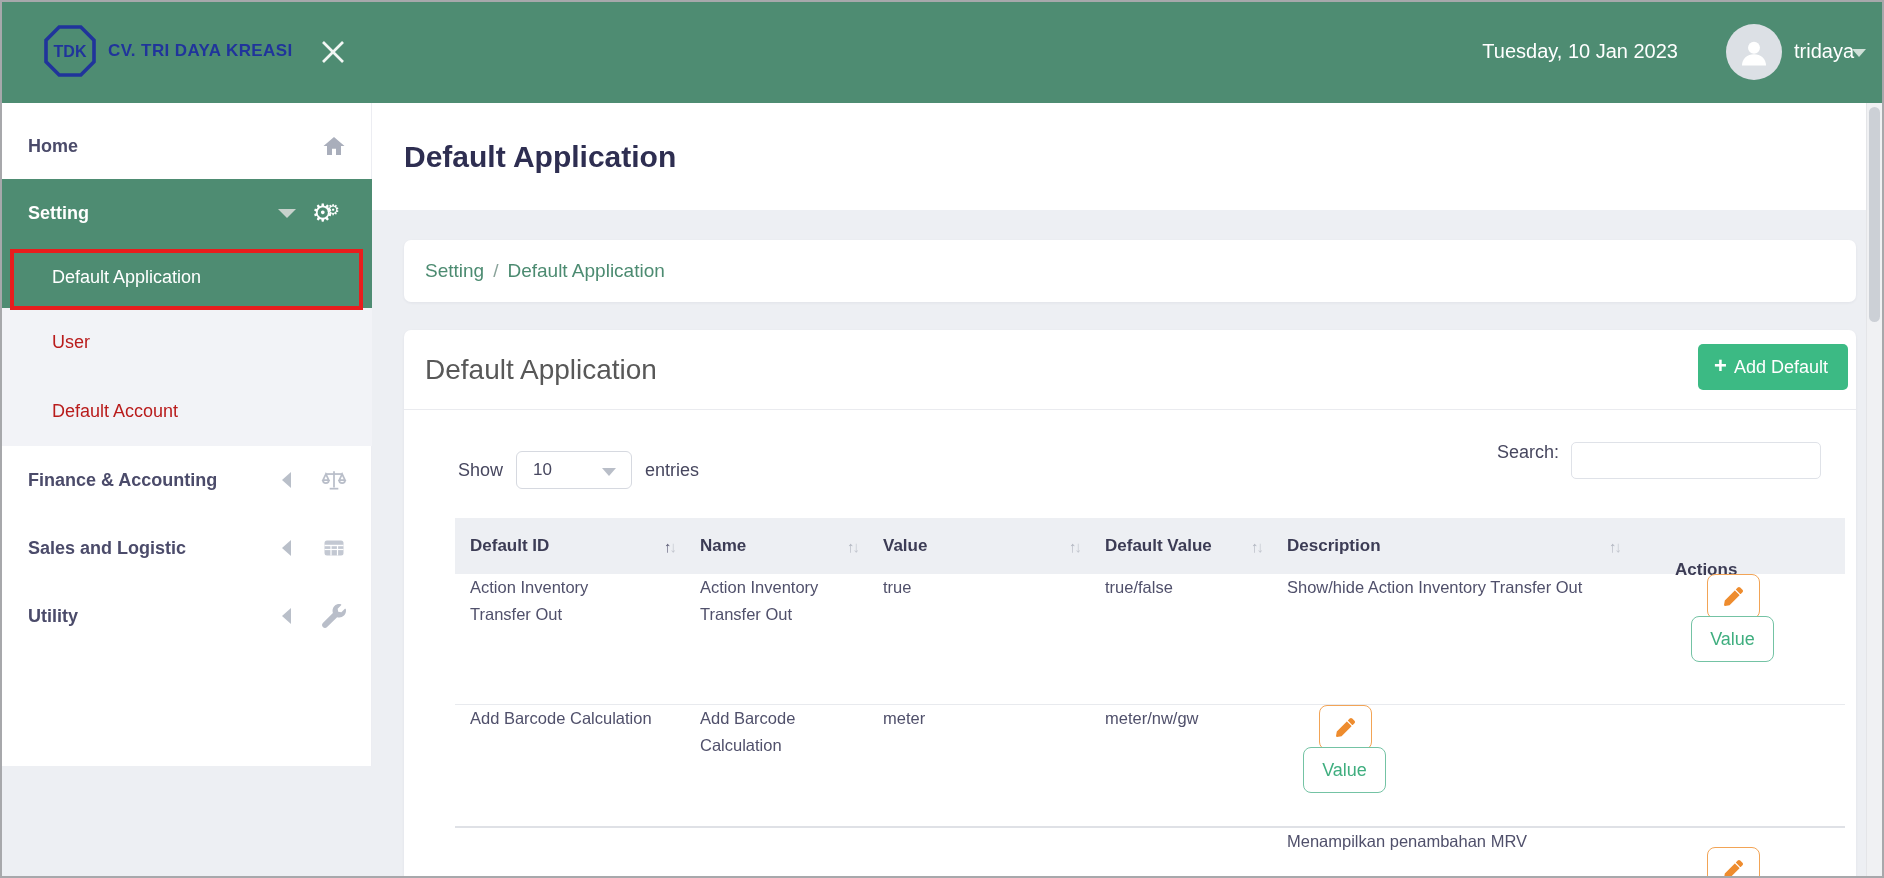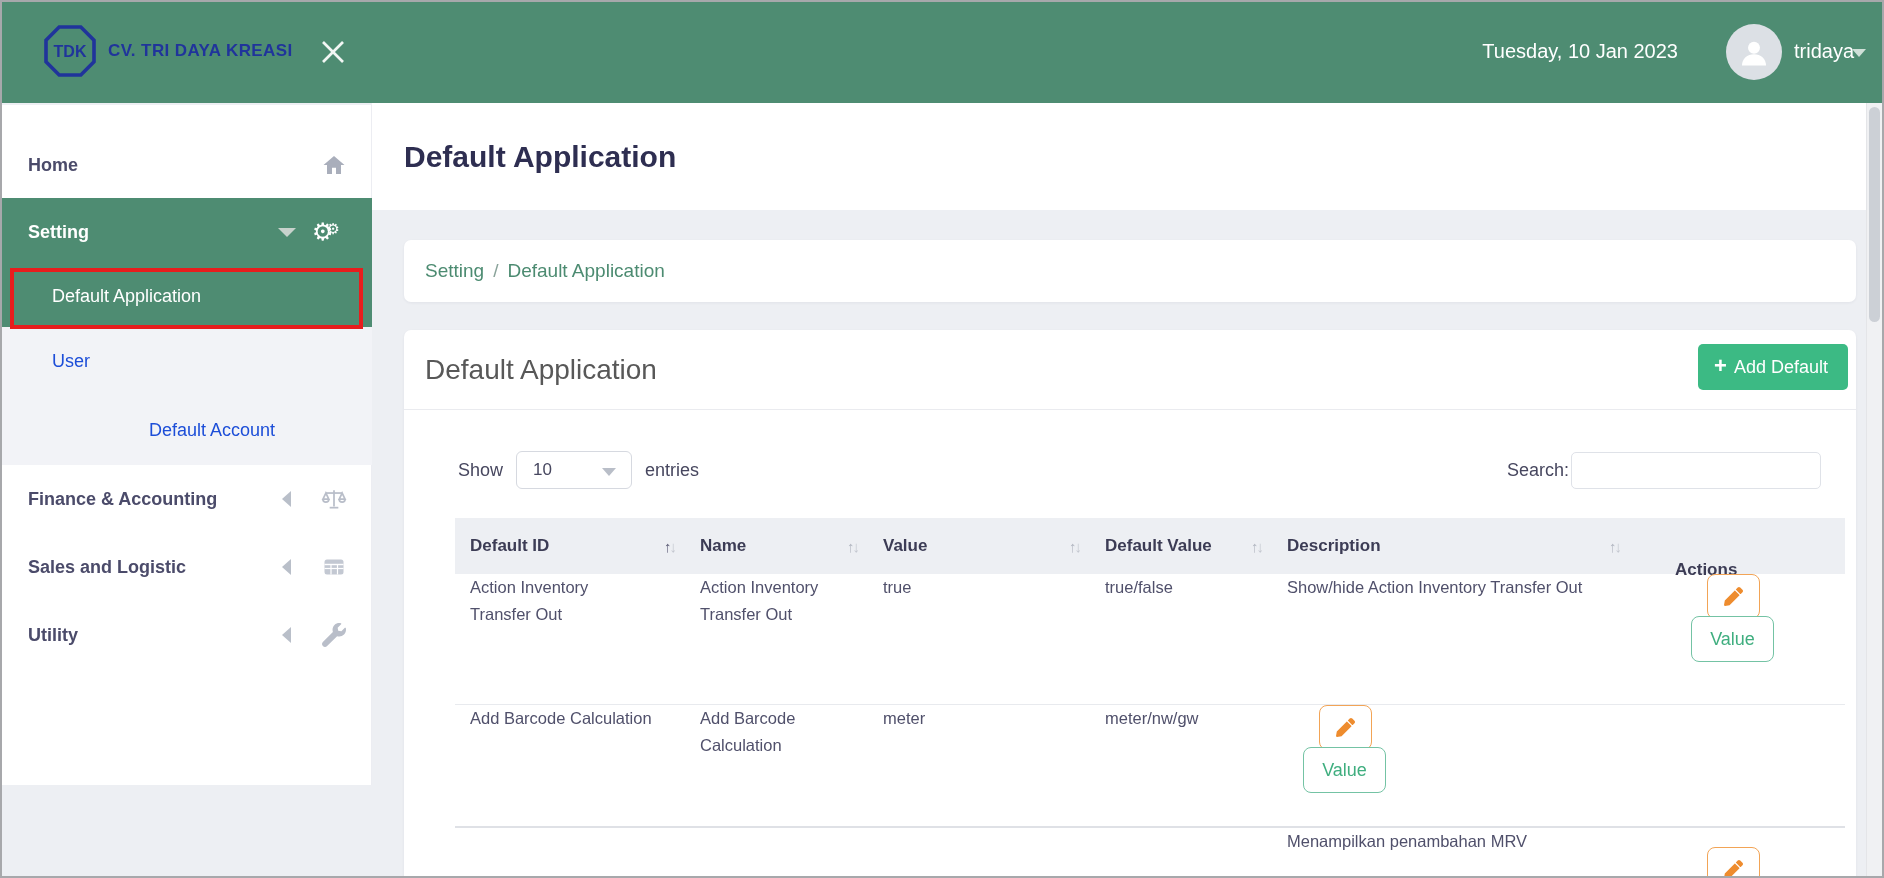--- a/index.html
+++ b/index.html
@@ -13,34 +13,34 @@
   .navbar { position:absolute; left:0; top:0; width:1884px; height:103px; background:#4e8c72; z-index:10; }
   .logo-wrap { position:absolute; left:44px; top:25px; display:flex; align-items:center; gap:12px; }
   .brand-text { color:#20349b; font-weight:bold; font-size:17px; letter-spacing:.4px; }
   .nav-close { position:absolute; left:318px; top:37px; width:30px; height:30px; cursor:pointer; }
   .nav-date { position:absolute; right:206px; top:0; height:103px; display:flex; align-items:center; color:#fff; font-size:20px; }
   .avatar { position:absolute; left:1726px; top:24px; width:56px; height:56px; border-radius:50%; background:#dce0e5; display:flex; align-items:center; justify-content:center; }
   .nav-user { position:absolute; left:1794px; top:0; height:103px; display:flex; align-items:center; color:#fff; font-size:20px; }
   .caret-down-user { position:absolute; left:1852px; top:49px; width:0; height:0; border-left:7px solid transparent; border-right:7px solid transparent; border-top:8px solid #cfe0d8; }
 
   
-  .sidebar { position:absolute; left:0; top:105px; width:372px; height:680px; background:#fff; border-right:1px solid #ecedf2; z-index:5;padding-left:39px; }
+  .sidebar { position:absolute; left:0; top:86px; width:372px; height:680px; background:#fff; border-right:1px solid #ecedf2; z-index:5;padding-left:39px; }
   .srow { position:absolute; left:0; width:372px; display:flex; align-items:center; cursor:pointer; }
   .srow .lbl { font-size:18px; font-weight:bold; color:#4b4b6a; margin-left:28px; }
-  .srow .lbl.sub { font-weight:normal; color:#1d4ed8; margin-left:52px; }
+  .srow .lbl.sub { font-weight:normal; color:#b91c1c; margin-left:52px; }
   .side-home { top:27px; height:66px; }
   .setting-block { position:absolute; left:0; top:93px; width:372px; height:129px; background:#4e8c72; }
   .side-setting { top:93px; height:68px; }
   .side-setting .lbl { color:#fff; }
   .side-defapp { top:161px; height:61px; }
   .side-defapp .lbl { color:#fff; }
   .red-box { position:absolute; left:10px; top:163px; width:353px; height:61px; border:4px solid #e71d1d; z-index:6; pointer-events:none; }
   .submenu-block { position:absolute; left:0; top:222px; width:372px; height:138px; background:#f2f3f7; }
   .side-user { top:222px; height:69px; }
-  .side-defacct { top:291px; height:69px;justify-content:center; }
+  .side-defacct { top:291px; height:69px; }
   .side-finance { top:360px; height:68px; }
   .side-sales { top:428px; height:68px; }
   .side-utility { top:496px; height:68px; }
   .side-icon { position:absolute; left:319px; width:30px; height:30px; display:flex; align-items:center; justify-content:center; }
   .caret-left { width:0; height:0; border-top:8px solid transparent; border-bottom:8px solid transparent; border-right:9px solid #b9bfc9; position:absolute; left:282px; }
   .caret-down-setting { width:0; height:0; border-left:9px solid transparent; border-right:9px solid transparent; border-top:9px solid #c7d2cc; position:absolute; left:278px; }
   .gear-icons { position:absolute; left:312px; width:44px; color:#fff; }
   .gear-big { font-size:24px; }
   .gear-small { font-size:15px; margin-left:-7px; vertical-align:6px; display:inline-block; }
 
@@ -56,21 +56,21 @@
   .panel { position:absolute; left:32px; top:227px; width:1452px; height:760px; background:#fff; border-radius:7px; box-shadow:0 1px 3px rgba(40,40,60,.06); }
   .panel-head { position:absolute; left:0; top:0; width:1452px; height:80px; border-bottom:1px solid #eaebef; }
   .panel-title { position:absolute; left:21px; top:0; height:80px; display:flex; align-items:center; font-size:28px; color:#585858; }
   .btn-add { position:absolute; right:8px; top:14px; height:46px; padding:0 20px 0 16px; background:#3cba84; border:none; border-radius:5px; color:#fff; font-size:18px; font-family:inherit; display:flex; align-items:center; gap:7px; cursor:pointer; }
   .btn-add .plus { font-size:22px; font-weight:bold; line-height:1; margin-top:-2px; }
 
   .controls { position:absolute; left:0; top:112px; width:1452px; height:56px; }
   .show-group { position:absolute; left:54px; top:0; height:56px; display:flex; align-items:center; gap:13px; font-size:18px; color:#47475f; }
   .size-select { width:116px; height:38px; border:1px solid #d6d9e0; border-radius:6px; display:flex; align-items:center; padding-left:16px; font-size:17px; color:#47475f; position:relative; cursor:pointer; background:#fff; }
   .size-select .sel-caret { position:absolute; right:15px; top:16px; width:0; height:0; border-left:7px solid transparent; border-right:7px solid transparent; border-top:8px solid #b9bec8; }
-  .search-group { position:absolute; right:35px; top:0; height:56px; display:flex; align-items:center; gap:2px; font-size:18px; color:#47475f; }
+  .search-group { position:absolute; right:35px; top:0; height:56px; display:flex; gap:12px; font-size:18px; color:#47475f; }
   .search-input { width:250px; height:37px; border:1px solid #dfe2e8; border-radius:5px; outline:none; font-size:16px; padding:0 10px; font-family:inherit; color:#47475f; background:#fff; }
 
   
   .dtable { position:absolute; left:51px; top:188px; width:1390px; }
   .trow { display:flex; width:1390px; }
   .thead { background:#edeff3; height:56px; align-items:center; font-weight:bold; font-size:17px; color:#3c3c55; }
   .th, .td { padding-left:15px; }
   .c1 { width:230px; } .c2 { width:183px; } .c3 { width:222px; } .c4 { width:182px; } .c5 { width:388px; } .c6 { width:185px; }
   .th { display:flex; align-items:center; justify-content:space-between; padding-right:10px; }
   .sort { font-size:15px; letter-spacing:-2px; cursor:pointer; }

